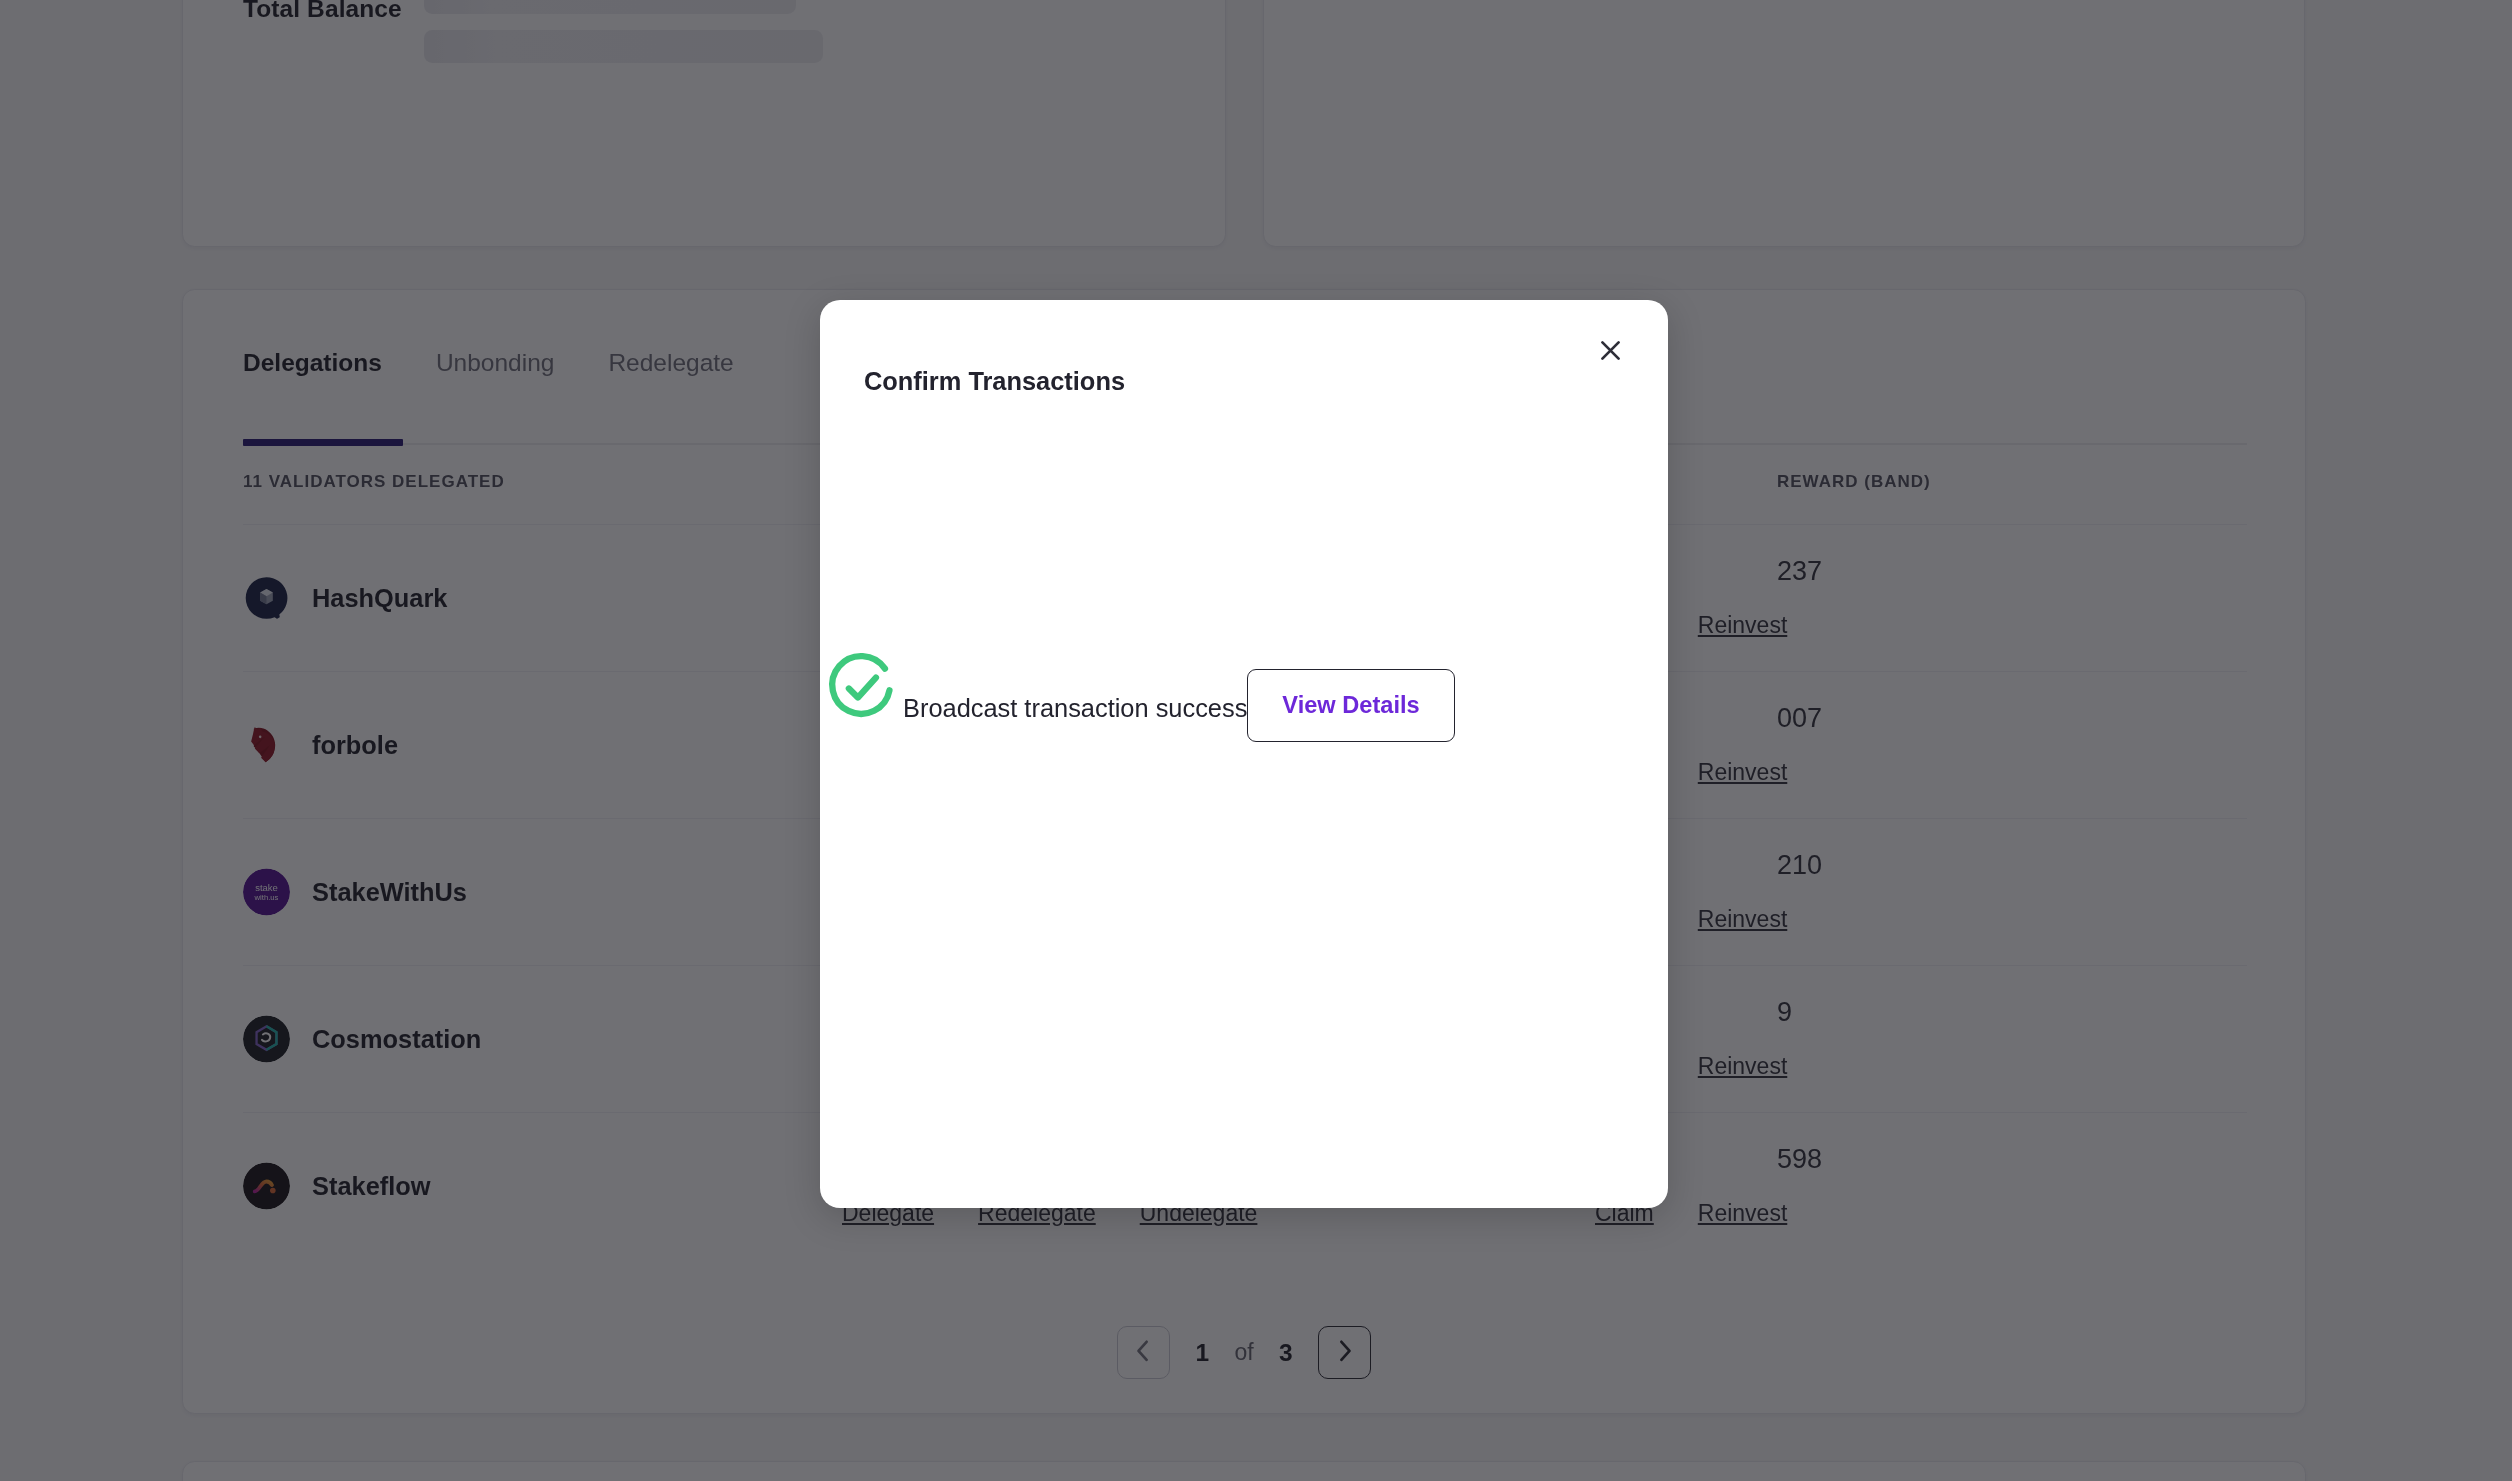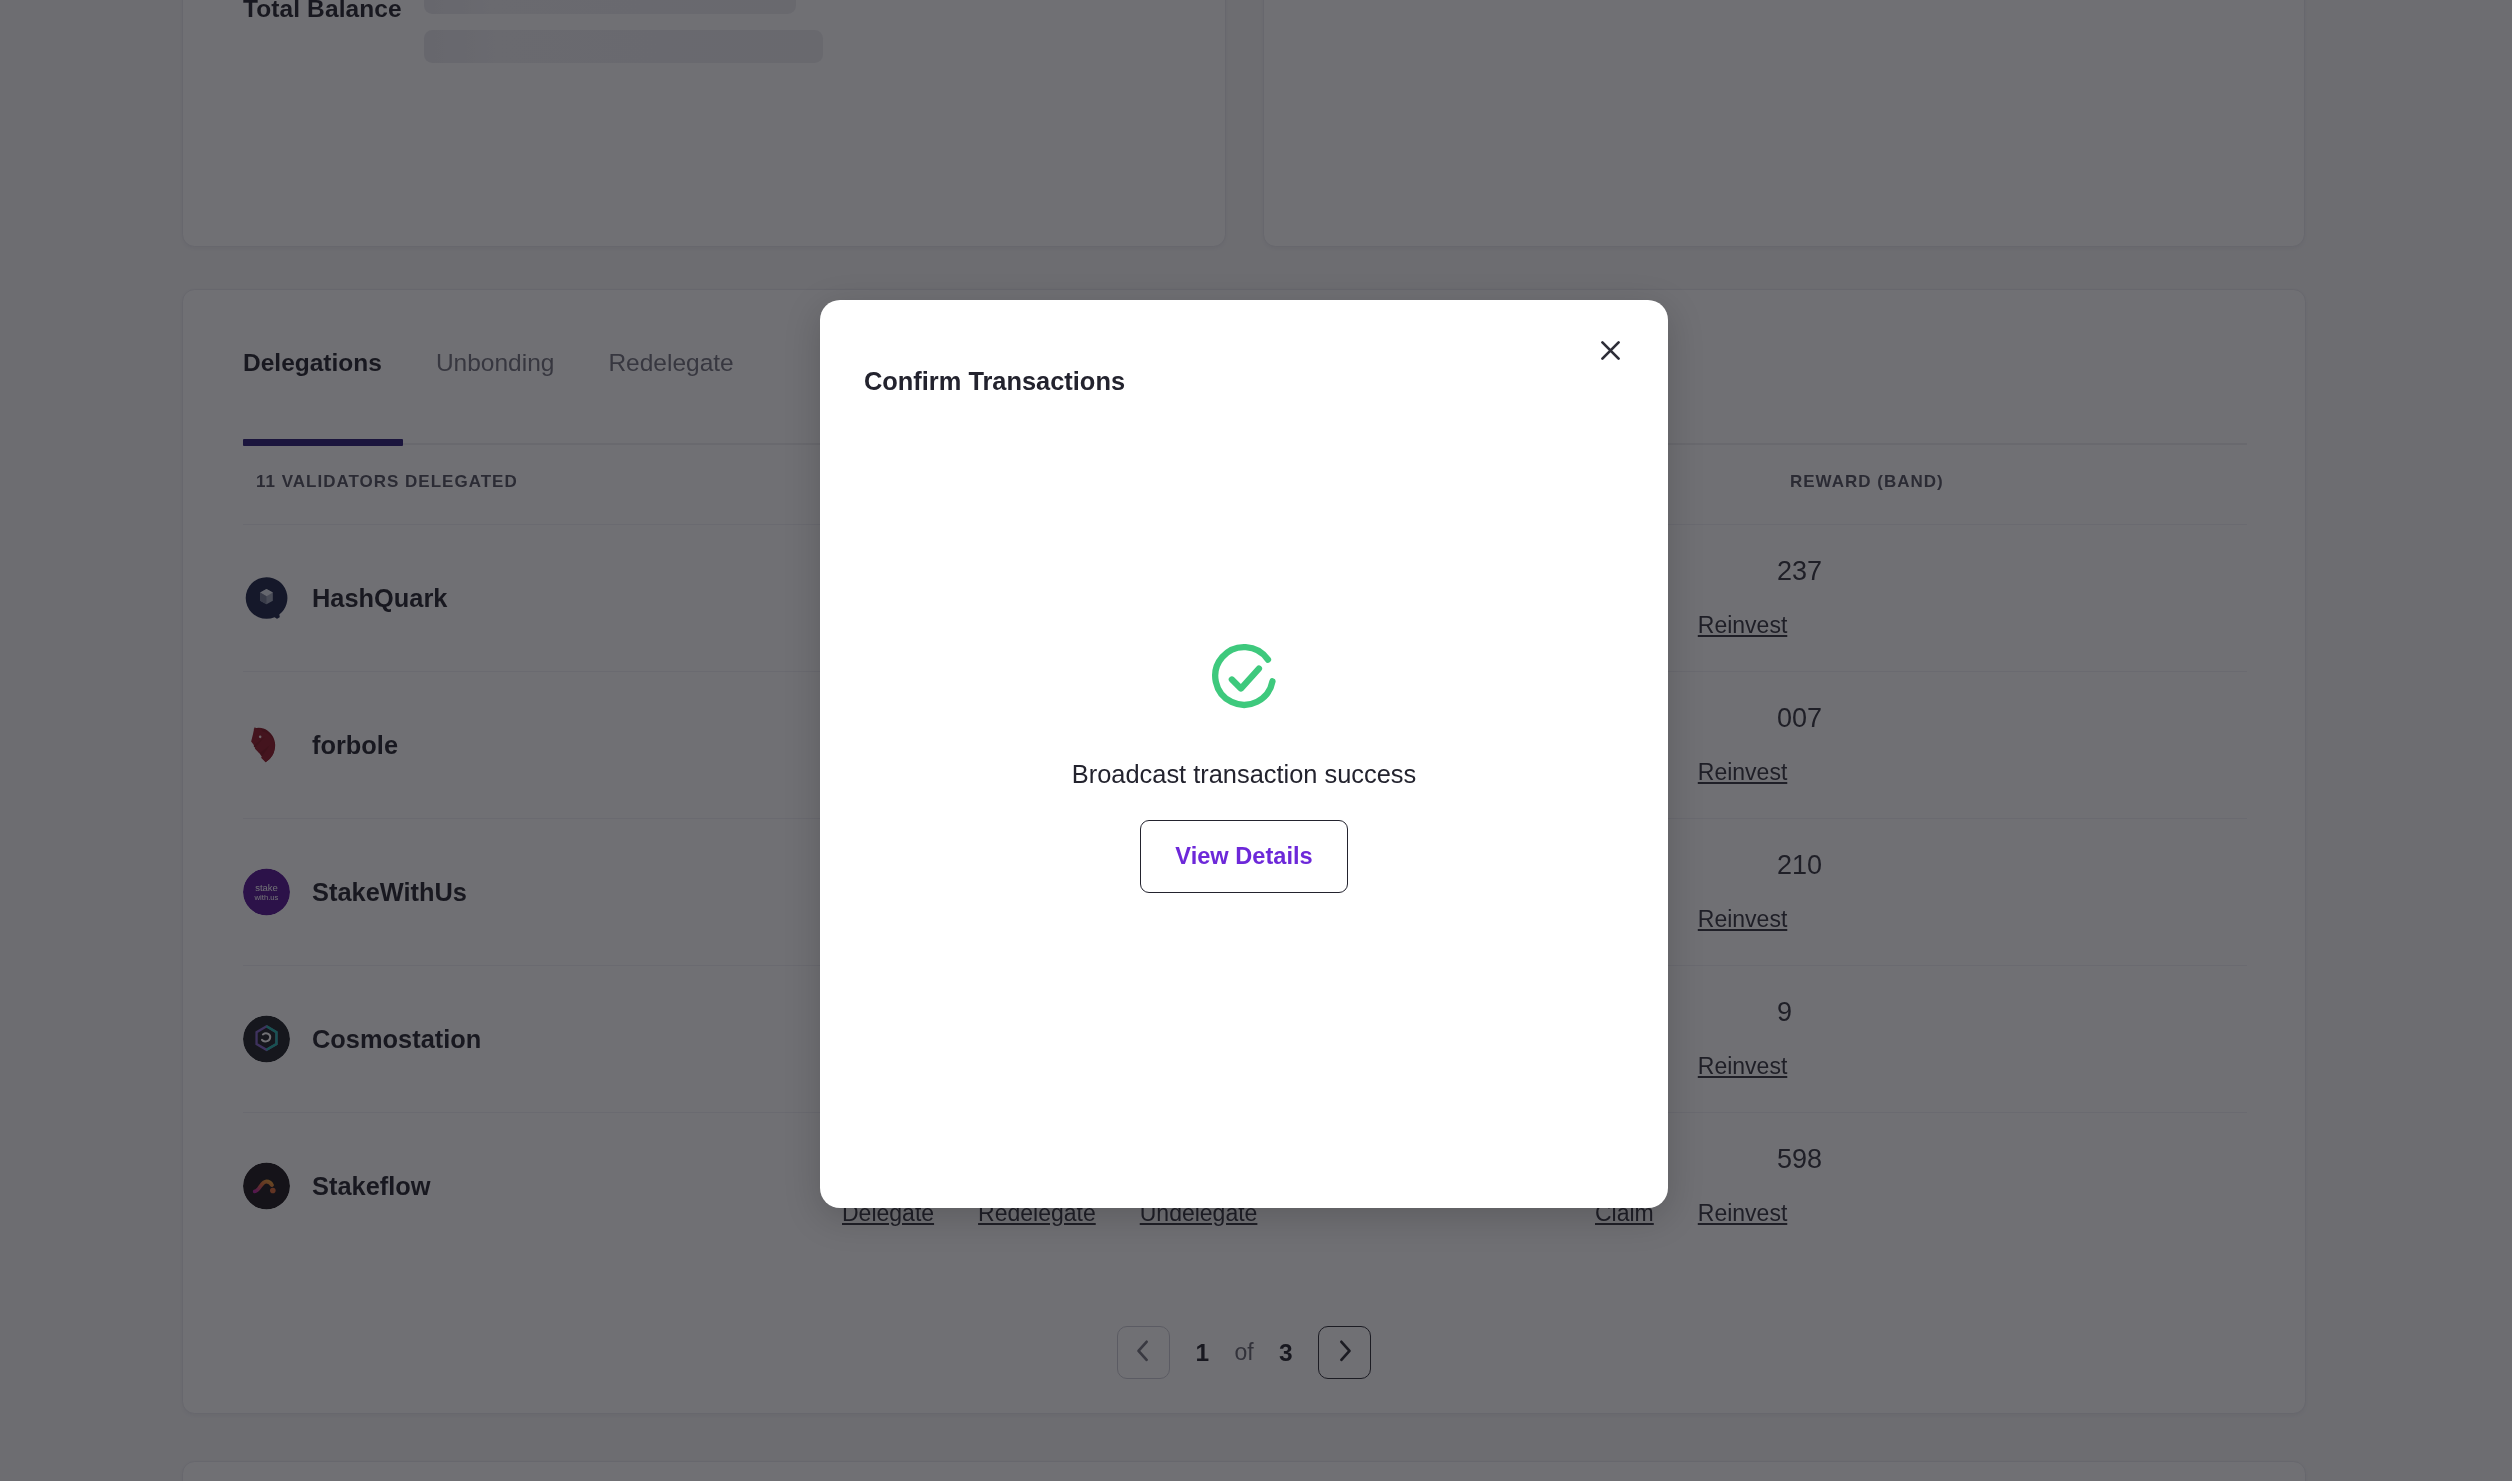--- a/index.html
+++ b/index.html
@@ -62,21 +62,21 @@
     position: absolute; left: 60px; top: 149px;
     width: 160px; height: 7.3px; background: #20126e; border-radius: 0.9px;
   }
   #tab-rule {
     position: absolute; left: 60px; top: 153px;
     width: 2004px; height: 1.8px; background: #ececf0;
   }
 
   
   #thead {
-    position: absolute; left: 73px; top: 182px;
+    position: absolute; left: 60px; top: 182px;
     width: 2004px; height: 51px;
   }
   .th {
     position: absolute;
     font-size: 17px; font-weight: 700; color: #4b4b58;
     letter-spacing: 1px; top: 0;
   }
   #th-validators { left: 0; }
   #th-reward { left: 1534px; }
 
@@ -142,21 +142,21 @@
     font-size: 25.4px; font-weight: 700; color: #23232e;
   }
   #modal-close {
     position: absolute; right: 33px; top: 27px;
     width: 49px; height: 49px;
     display: flex; align-items: center; justify-content: center;
     cursor: pointer;
   }
   #success-wrap {
     position: absolute; left: 0; right: 0; top: 338px;
-    display: flex; flex-direction: column; align-items: center;
+    display: flex; flex-direction: row; align-items: center;
   }
   #success-msg {
     margin-top: 36px;
     font-size: 25.4px; color: #23232e;
   }
   #view-details-btn {
     margin-top: 31px;
     padding: 22px 34px;
     border: 1.8px solid #23232e; border-radius: 9px;
     background: #ffffff;

